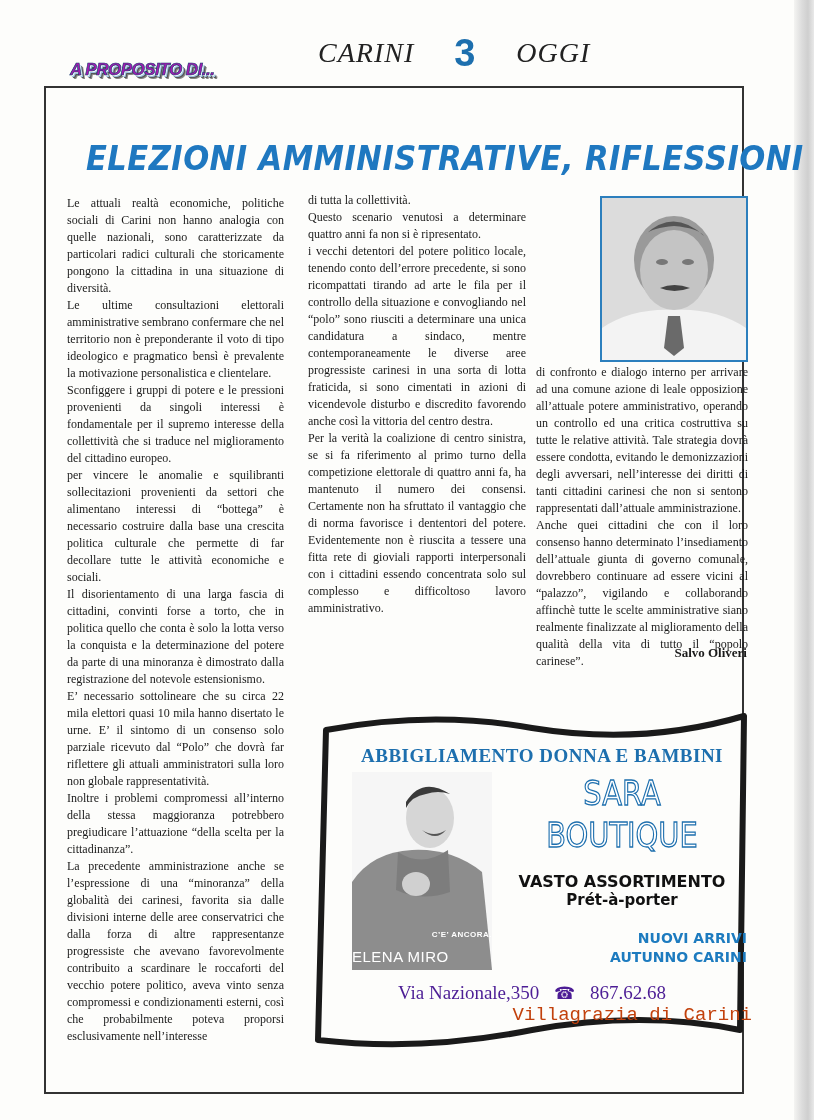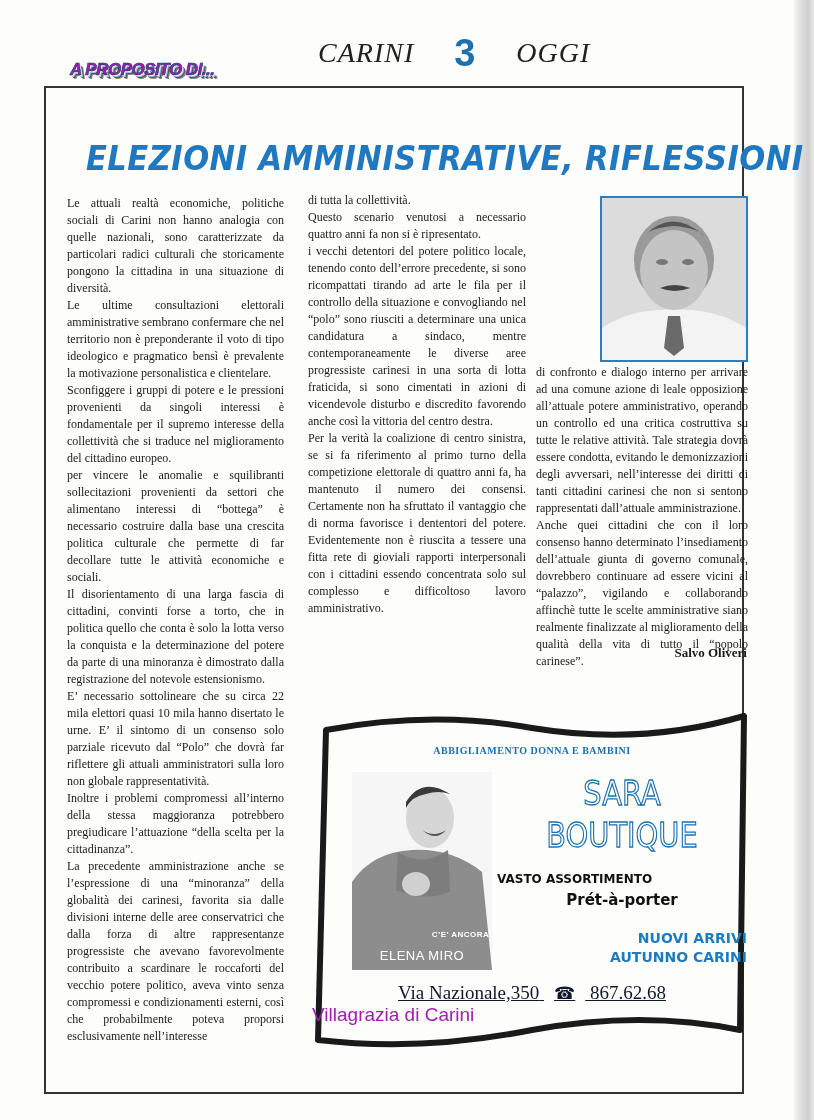--- a/index.html
+++ b/index.html
@@ -65,72 +65,72 @@
       transform: rotate(-90deg); transform-origin: center;
       font-family: "Liberation Sans", sans-serif; font-size: 15px; color: #333;
       text-align: center; letter-spacing: 0.5px;
     }
     
     .ad {
       position: absolute; top: 710px; left: 312px; width: 440px; height: 350px;
     }
     .ad svg.ad-border { position: absolute; top: 0; left: 0; }
     .ad-top {
-      position: absolute; top: 35px; left: 0; width: 440px; text-align: center;
-      font-family: "Liberation Serif", serif; font-weight: bold; font-size: 10px;
+      position: absolute; top: 35px; left: 10px; width: 440px; text-align: center;
+      font-family: "Liberation Serif", serif; font-weight: bold; font-size: 19px;
       color: #1d6fae; letter-spacing: 0.5px;
     }
     .ad-photo {
       position: absolute; top: 62px; left: 40px; width: 140px; height: 198px;
       background: linear-gradient(to bottom, #fafafa 0%, #f0f0f0 30%, #a8a8a8 45%, #8e8e8e 100%);
       overflow: hidden;
     }
     .ad-photo-tag {
       position: absolute; top: 158px; left: 0; width: 140px; text-align: right;
       font-family: "Liberation Sans", sans-serif; font-weight: bold; font-size: 8px;
       color: #fff; letter-spacing: 0.5px;
     }
     .ad-photo-brand {
-      position: absolute; top: 176px; left: 0; width: 140px; text-align: center;
-      font-family: "Liberation Sans", sans-serif; font-size: 13px; color: #fff;
+      position: absolute; top: 176px; left: 0; width: 140px; 
+      font-family: "Liberation Sans", sans-serif; font-size: 15px; color: #fff;
       letter-spacing: 0.5px;
     }
     .ad-brand {
       position: absolute; left: 180px; width: 260px; text-align: center;
       font-family: "DejaVu Sans", sans-serif; font-size: 34px; line-height: 38px;
       color: #fff; -webkit-text-stroke: 1.3px #1d6fae;
       transform: scaleX(0.85);
     }
     .ad-brand.l1 { top: 64px; }
     .ad-brand.l2 { top: 106px; }
     .ad-assort {
-      position: absolute; top: 162px; left: 185px; width: 250px; 
-      font-family: "DejaVu Sans", sans-serif; font-weight: bold; font-size: 12px;
+      position: absolute; top: 162px; left: 185px; width: 250px; text-align: center;
+      font-family: "DejaVu Sans", sans-serif; font-weight: bold; font-size: 16px;
       color: #111;
     }
     .ad-pret {
       position: absolute; top: 181px; left: 185px; width: 250px; text-align: center;
       font-family: "DejaVu Sans", sans-serif; font-weight: bold; font-size: 15px;
       color: #111;
     }
     .ad-new {
       position: absolute; left: 185px; width: 250px; text-align: right;
       font-family: "DejaVu Sans", sans-serif; font-weight: bold; font-size: 14px;
       color: #1d7bbf;
     }
     .ad-new.l1 { top: 220px; }
     .ad-new.l2 { top: 239px; }
     .ad-address {
       position: absolute; top: 272px; left: 0; width: 440px; text-align: center;
-      font-family: "Liberation Serif", serif; font-size: 19px; color: #0f172a; text-decoration: underline;
+      font-family: "Liberation Serif", serif; font-size: 19px; color: #4c1d95;
     }
     .ad-address .phone-icon { font-size: 17px; margin: 0 10px; }
     .ad-city {
-      position: absolute; top: 294px; left: 0; width: 440px; text-align: left;
-      font-family: Liberation Sans, sans-serif; font-size: 19px; color: #a21caf;
+      position: absolute; top: 294px; left: 0; width: 440px; text-align: right;
+      font-family: Liberation Mono, monospace; font-size: 19px; color: #c2410c;
     }
   </style>
 </head>
 <body>
 
 <div class="page-edge"></div>
 
 <div class="masthead">
   <span>CARINI</span>
   <span class="num">3</span>
@@ -149,21 +149,21 @@
   <p>Sconfiggere i gruppi di potere e le pressioni provenienti da singoli interessi è fondamentale per il supremo interesse della collettività che si traduce nel miglioramento del cittadino europeo.</p>
   <p>per vincere le anomalie e squilibranti sollecitazioni provenienti da settori che alimentano interessi di “bottega” è necessario costruire dalla base una crescita politica culturale che permette di far decollare tutte le attività economiche e sociali.</p>
   <p>Il disorientamento di una larga fascia di cittadini, convinti forse a torto, che in politica quello che conta è solo la lotta verso la conquista e la determinazione del potere da parte di una minoranza è dimostrato dalla registrazione del notevole estensionismo.</p>
   <p>E’ necessario sottolineare che su circa 22 mila  elettori quasi 10 mila hanno disertato le urne. E’ il sintomo di un consenso solo parziale ricevuto dal “Polo” che dovrà far riflettere gli attuali amministratori sulla loro non globale rappresentatività.</p>
   <p>Inoltre i problemi compromessi all’interno della stessa maggioranza potrebbero pregiudicare l’attuazione “della scelta per la cittadinanza”.</p>
   <p>La precedente amministrazione anche se l’espressione di una “minoranza” della globalità dei carinesi, favorita sia dalle divisioni interne delle aree conservatrici che dalla forza di altre rappresentanze progressiste che avevano favorevolmente contribuito a scardinare le roccaforti del vecchio potere politico, aveva vinto senza compromessi e condizionamenti esterni, così che probabilmente poteva proporsi esclusivamente nell’interesse</p>
 </div>
 
 <div class="col col2">
   <p>di tutta la collettività.</p>
-  <p>Questo scenario venutosi a necessario quattro anni fa non si è ripresentato.</p>
+  <p>Questo scenario venutosi a determinare quattro anni fa non si è ripresentato.</p>
   <p>i vecchi detentori del potere politico locale, tenendo conto dell’errore precedente, si sono ricompattati tirando ad arte le fila per il controllo della situazione e convogliando nel “polo” sono riusciti a determinare una unica candidatura a sindaco, mentre contemporaneamente le diverse aree progressiste carinesi in una sorta di lotta fraticida, si sono cimentati in azioni di vicendevole disturbo e discredito favorendo anche così la vittoria del centro destra.</p>
   <p>Per la verità la coalizione di centro sinistra, se si fa riferimento al primo turno della competizione elettorale di quattro anni fa, ha mantenuto il numero dei consensi. Certamente non ha sfruttato il vantaggio che di norma favorisce i dententori del potere. Evidentemente non è riuscita a tessere una fitta rete di gioviali rapporti interpersonali con i cittadini essendo concentrata solo sul complesso e difficoltoso lavoro amministrativo.</p>
 </div>
 
 <div class="photo-caption">Salvo Oliveri</div>
 
 <div class="photo-box">
   <svg width="144" height="162" viewBox="0 0 144 162">
     <rect width="144" height="162" fill="#dcdcdc"></rect>
     <path d="M0 162 L0 130 Q30 110 72 112 Q114 110 144 130 L144 162 Z" fill="#f3f3f3"></path>

